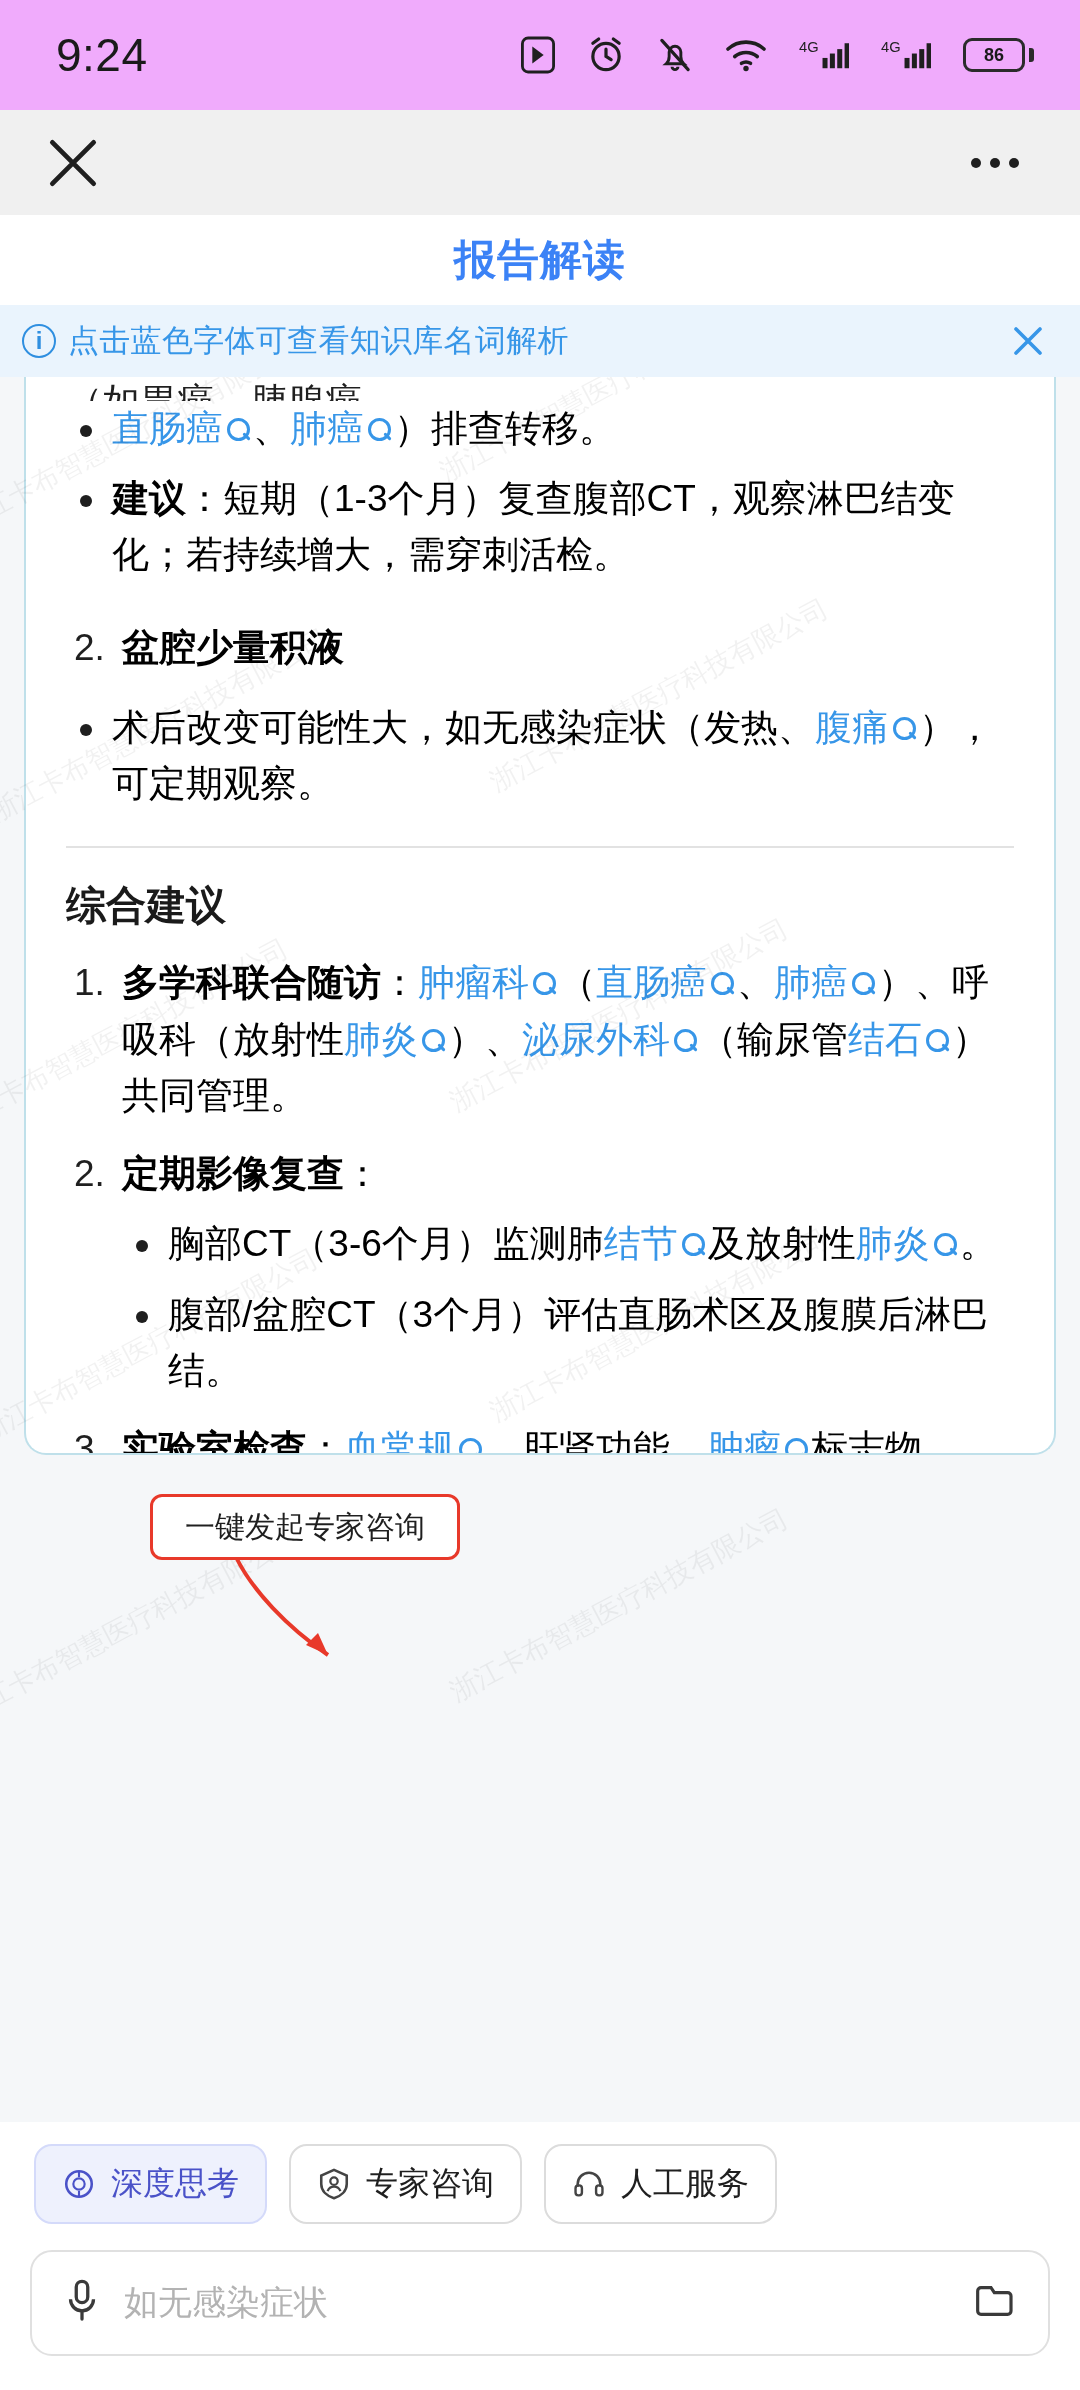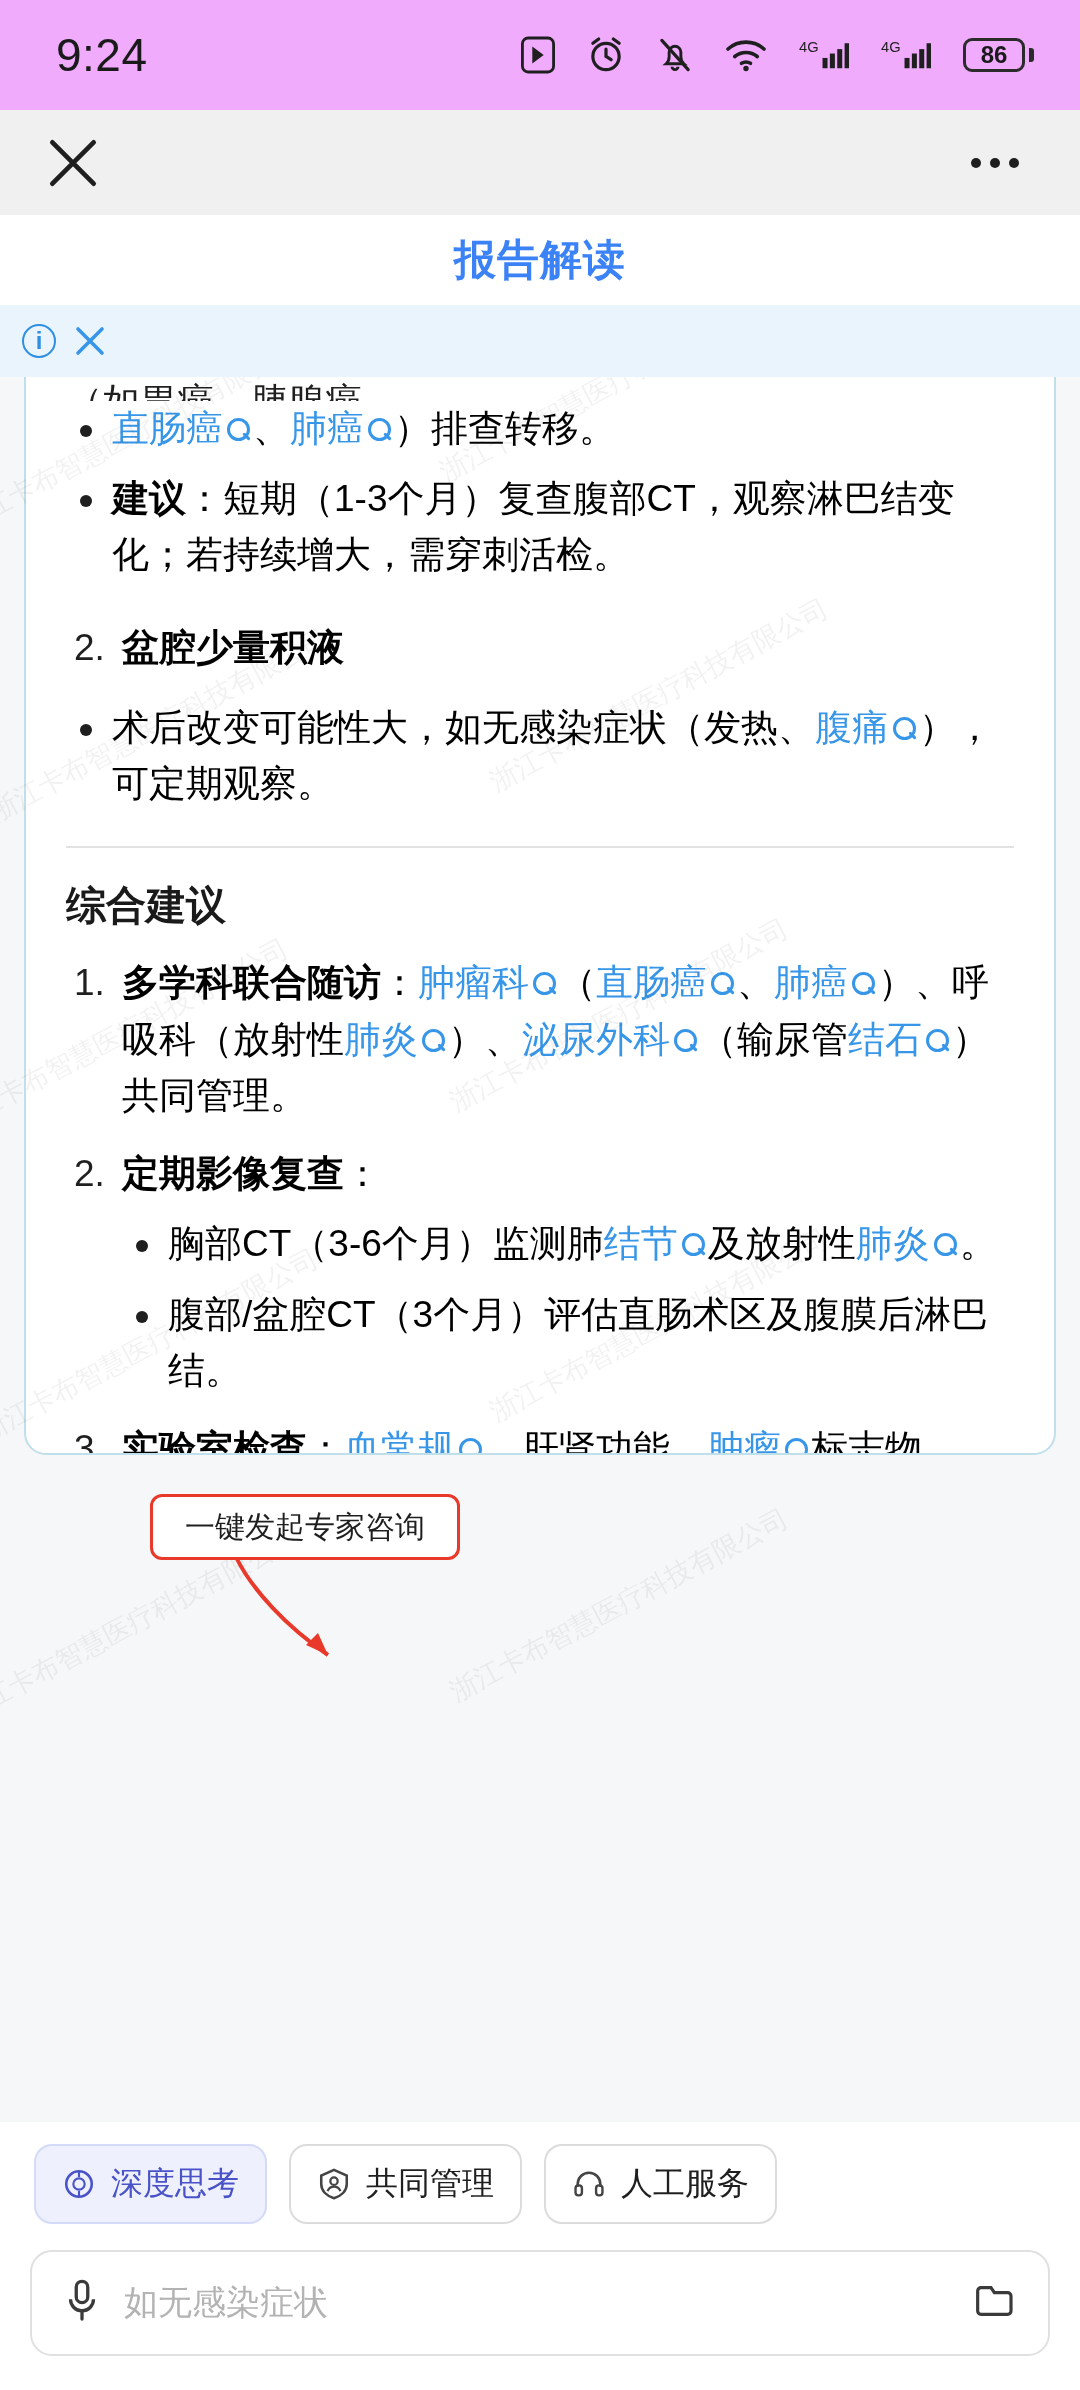--- a/index.html
+++ b/index.html
@@ -43,21 +43,21 @@
   .battery {
     display: flex;
     align-items: center;
     gap: 4px;
   }
   .battery-body {
     width: 62px; height: 34px;
     border: 3px solid #2b2b2b;
     border-radius: 9px;
     display: flex; align-items: center; justify-content: center;
-    font-size: 24px;
+    font-size: 18px;
     font-weight: 600;
     color: #1a1a1a;
   }
   .battery-cap {
     width: 5px; height: 14px;
     background: #2b2b2b;
     border-radius: 0 3px 3px 0;
   }
 
   
@@ -393,20 +393,21 @@
       <span class="dot"></span>
     </div>
   </div>
 
   <div class="titlebar">
     <div class="title">报告解读</div>
   </div>
 
   <div class="tipbar">
     <div class="tip-info">i</div>
+    <div class="tip-text">点击蓝色字体可查看知识库名词解析</div>
     <div class="tip-close">
       <svg width="36" height="36" viewBox="0 0 24 24">
           <path d="M4 4 L20 20 M20 4 L4 20" stroke="#3796e8" stroke-width="2.4" stroke-linecap="round"></path>
         </svg>
     </div>
   </div>
 
   <div class="content">
 
     <div class="card">
@@ -500,21 +501,21 @@
       <span>深度思考</span>
     </div>
     <div class="chip">
       <span class="ci">
         <svg width="34" height="34" viewBox="0 0 24 24">
             <path d="M12 2 L21 6 v6 c0 5-4 8.5-9 10 -5-1.5-9-5-9-10 V6 z" fill="none" stroke="#444" stroke-width="1.8"></path>
             <circle cx="12" cy="10" r="2.6" fill="none" stroke="#444" stroke-width="1.6"></circle>
             <path d="M7.5 17 a4.8 4.8 0 0 1 9 0" fill="none" stroke="#444" stroke-width="1.6"></path>
           </svg>
       </span>
-      <span>共同管理</span>
+      <span>专家咨询</span>
     </div>
     <div class="chip">
       <span class="ci">
         <svg width="34" height="34" viewBox="0 0 24 24">
             <path d="M4 14 v-2 a8 8 0 0 1 16 0 v2" fill="none" stroke="#444" stroke-width="1.8"></path>
             <rect x="2.5" y="13" width="4.5" height="7" rx="2" fill="none" stroke="#444" stroke-width="1.7"></rect>
             <rect x="17" y="13" width="4.5" height="7" rx="2" fill="none" stroke="#444" stroke-width="1.7"></rect>
           </svg>
       </span>
       <span>人工服务</span>

